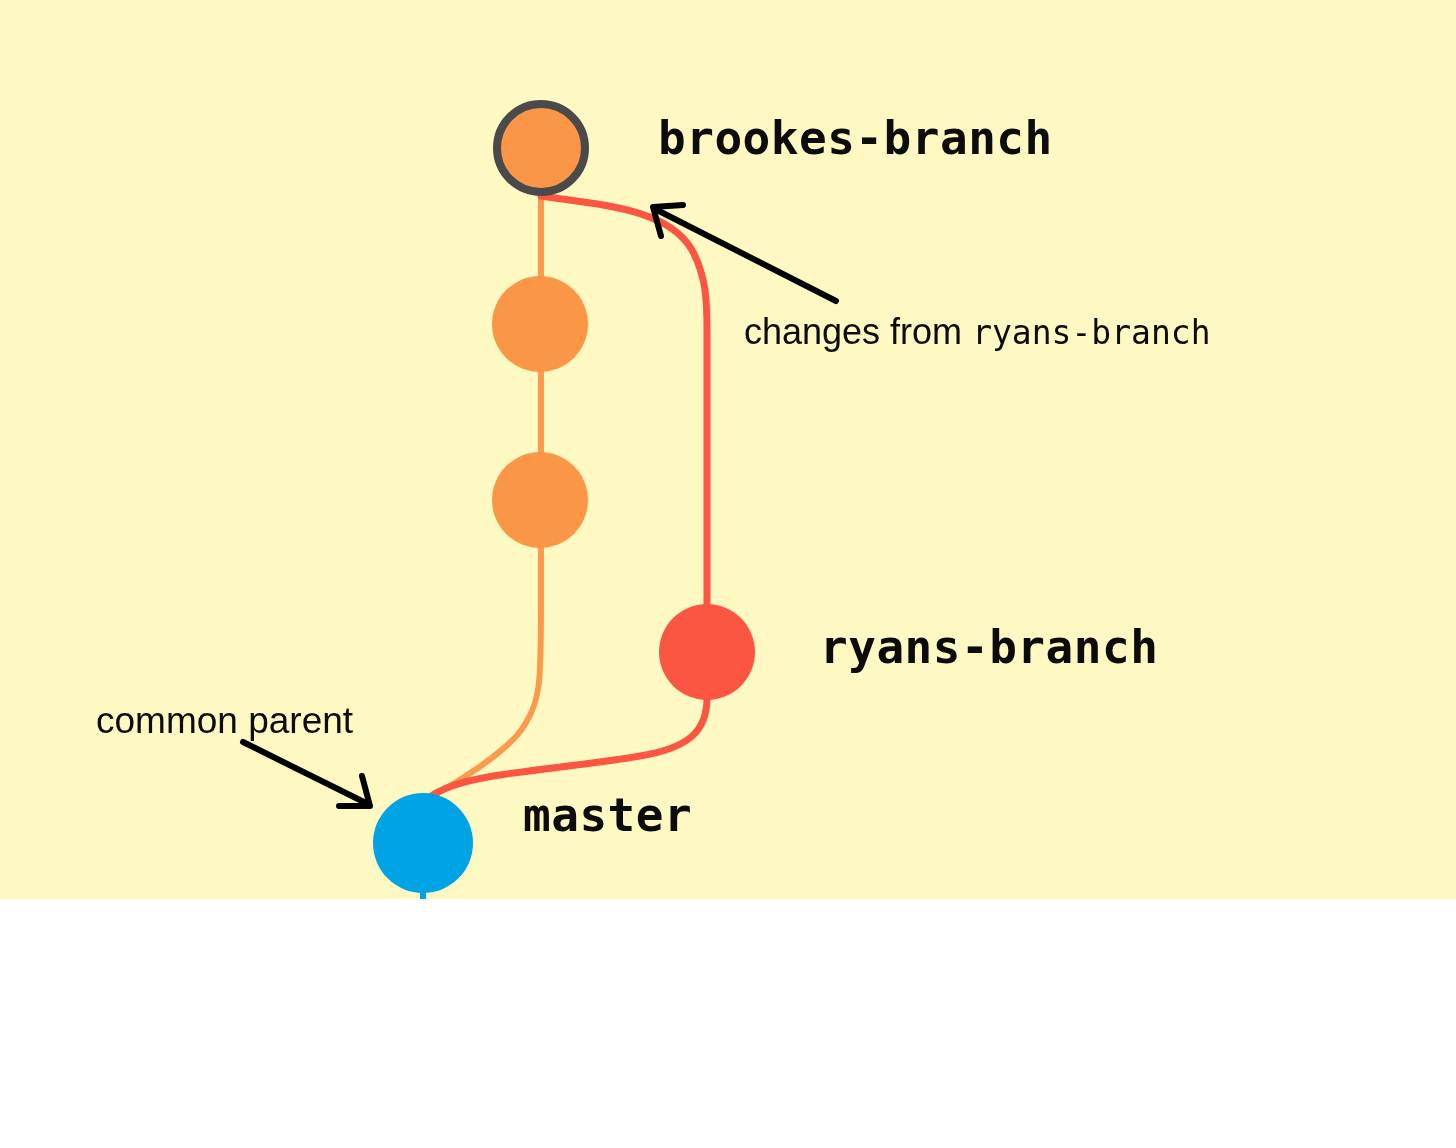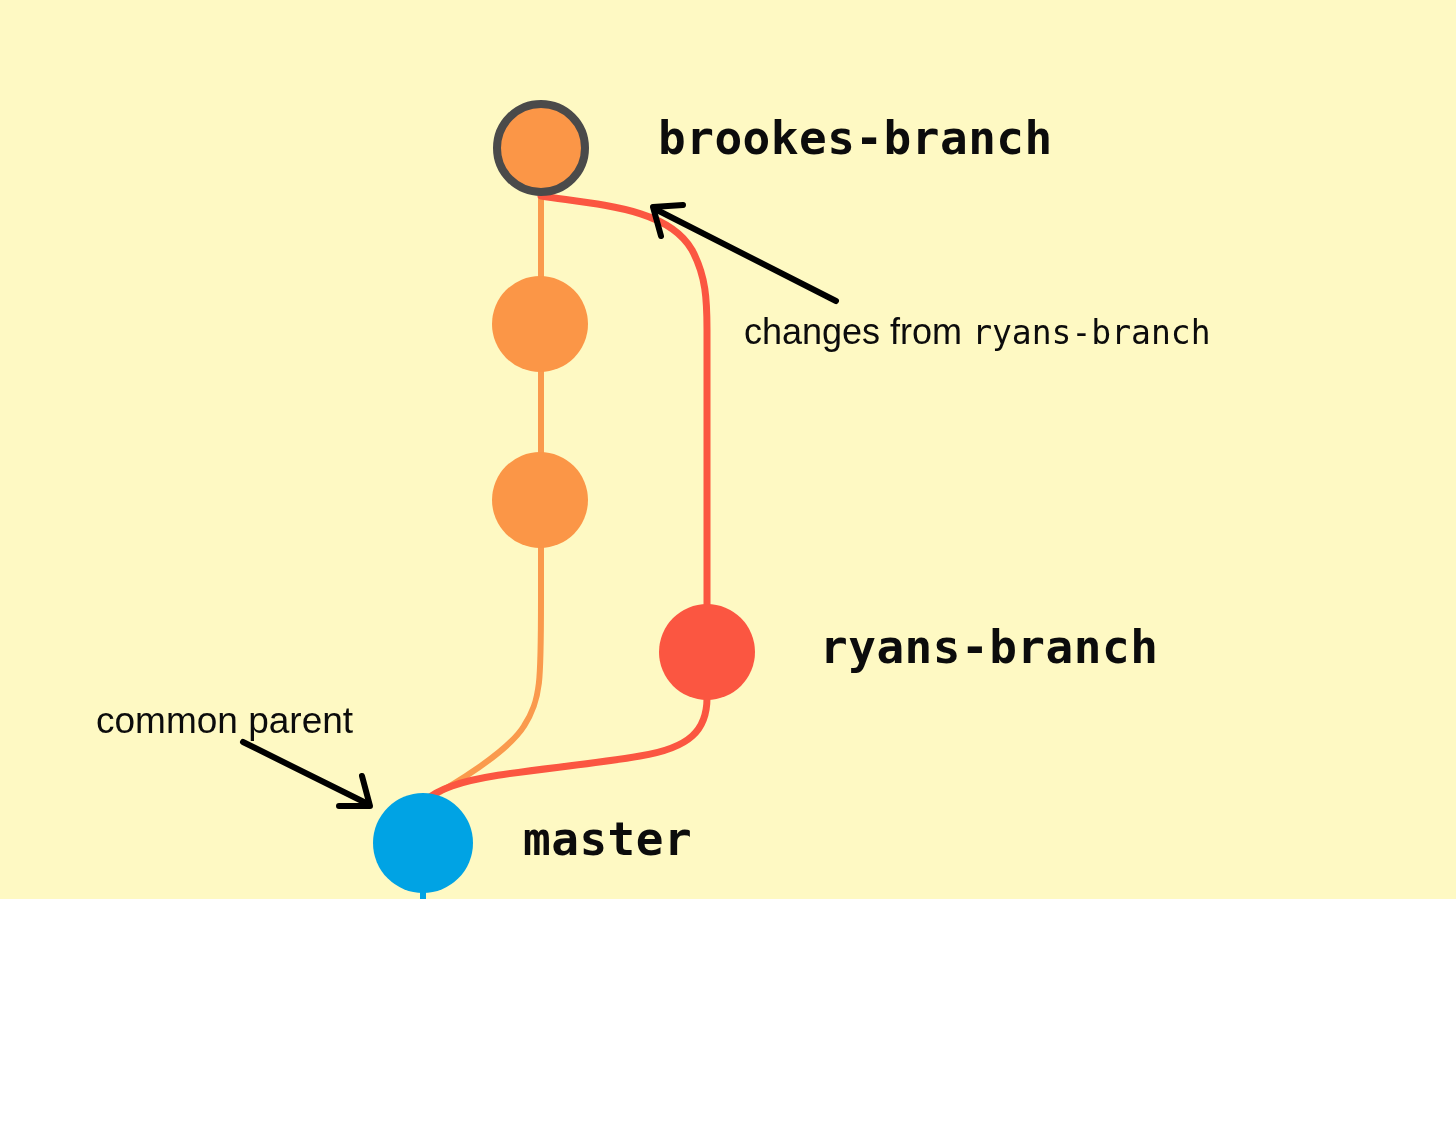--- a/index.html
+++ b/index.html
@@ -51,21 +51,21 @@
     letter-spacing: 0.5px;
   }
   #label-ryans-branch {
     left: 820px;
     top: 624px;
     font-size: 46px;
     letter-spacing: 0.5px;
   }
   #label-master {
     left: 523px;
-    top: 816px;
+    top: 792px;
     font-size: 46px;
     letter-spacing: 0.5px;
   }
   #label-common-parent {
     left: 96px;
     top: 682px;
     font-size: 37px;
     margin-top: 20px;
   }
   #annotation-merge {

